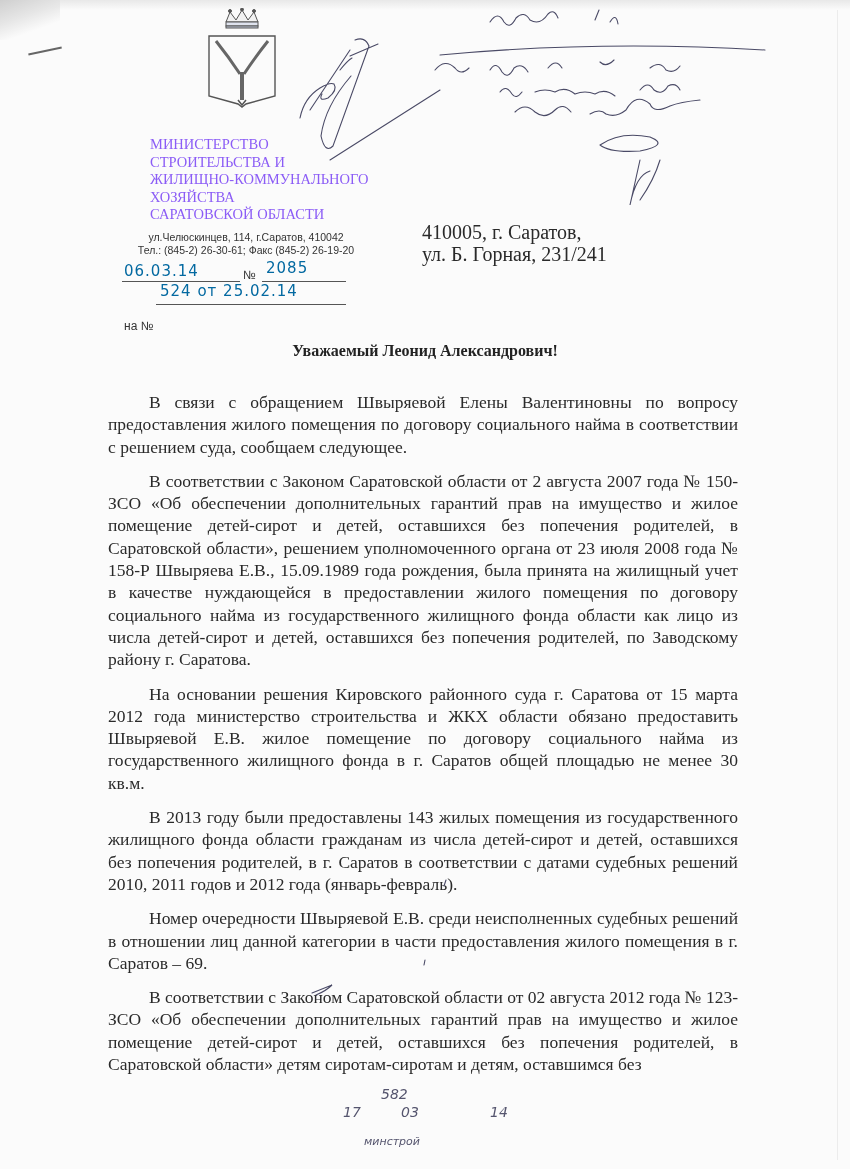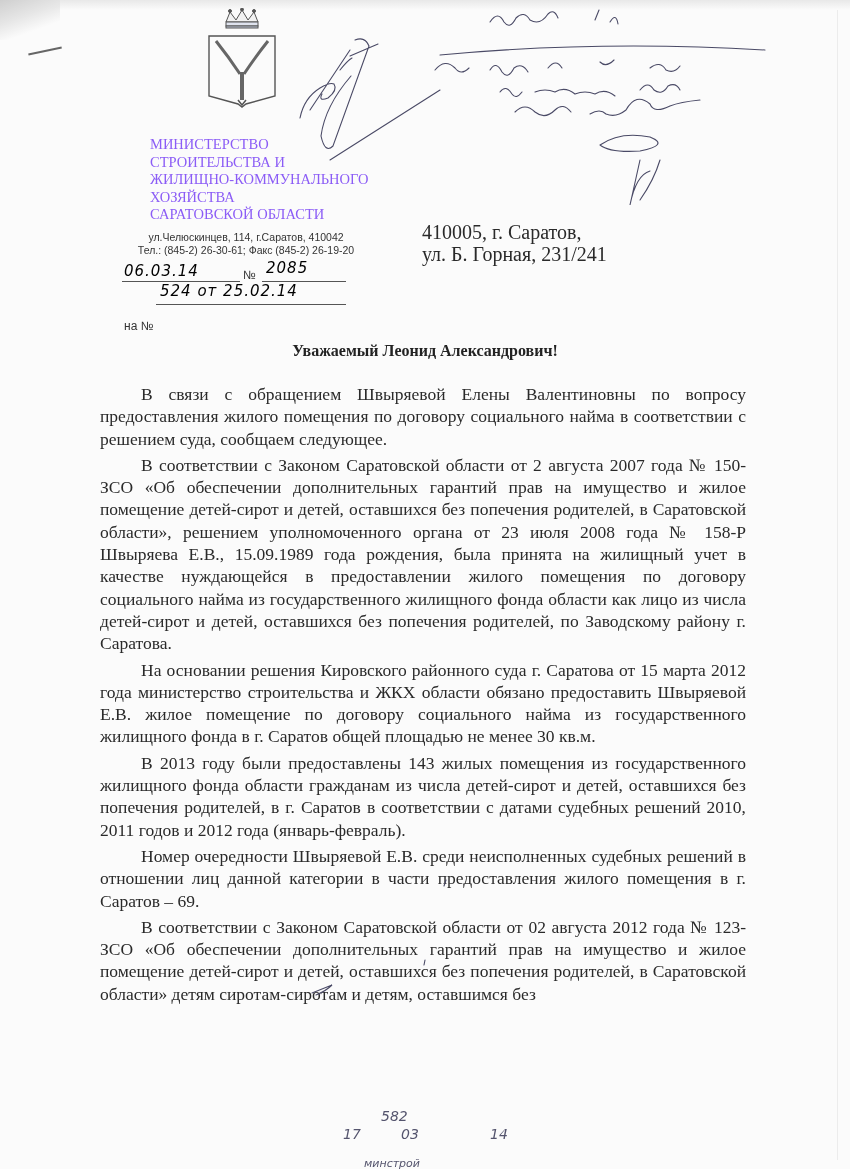--- a/index.html
+++ b/index.html
@@ -16,33 +16,33 @@
     .emblem { position: absolute; left: 206px; top: 8px; width: 72px; height: 100px; }
 
     
     .ministry { position: absolute; left: 150px; top: 136px; width: 200px; 
       font-family: "Liberation Serif", serif; font-weight: normal; font-size: 14.5px; line-height: 17.5px; color: #8b5cf6; }
     .ministry div { white-space: nowrap; }
     .contacts { position: absolute; left: 126px; top: 231px; width: 240px; text-align: center;
       font-family: "Liberation Sans", sans-serif; font-size: 10.5px; line-height: 13px; color: #333; }
     .reg-line { position: absolute; font-family: "Liberation Sans", sans-serif; font-size: 12px; color: #333; }
     .reg-underline { position: absolute; height: 1px; background: #555; }
-    .hw { position: absolute; font-family: "DejaVu Sans", sans-serif; font-style: italic; color: #000000; font-size: 15px; letter-spacing: 1px; }
+    .hw { position: absolute; font-family: "DejaVu Sans", sans-serif; color: #0369a1; font-size: 15px; letter-spacing: 1px; }
 
     
     .addressee { position: absolute; left: 422px; top: 136px; font-weight: bold; font-size: 17px; line-height: 22px; color: #222; }
     .address { position: absolute; left: 422px; top: 221px; font-size: 20px; line-height: 22px; color: #2a2a2a; }
 
     
     .salutation { position: absolute; left: 100px; top: 342px; width: 650px; text-align: center; font-weight: bold; font-size: 16px; color: #222; }
     .body-text { position: absolute; left: 96px; top: 379px; width: 654px; font-size: 17.5px; line-height: 22.3px; color: #2a2a2a; text-align: justify; }
-    .body-text p { text-indent: 41px; margin: 4px; }
+    .body-text p { text-indent: 41px; margin: 12px; }
 
     .annot-svg { position: absolute; left: 0; top: 0; width: 850px; height: 1169px; pointer-events: none; }
-    .stamp { position: absolute; font-family: "DejaVu Sans", sans-serif; font-style: italic; color: #55556e; font-size: 14px; margin-top: 22px; }
+    .stamp { position: absolute; font-family: "DejaVu Sans", sans-serif; font-style: italic; color: #55556e; font-size: 14px; }
   </style>
 </head>
 <body>
 
 <div class="page">
   <div class="scan-edge-top"></div>
   <div class="scan-corner"></div>
   <div class="scan-edge-right"></div>
   <div class="margin-dash"></div>
 

